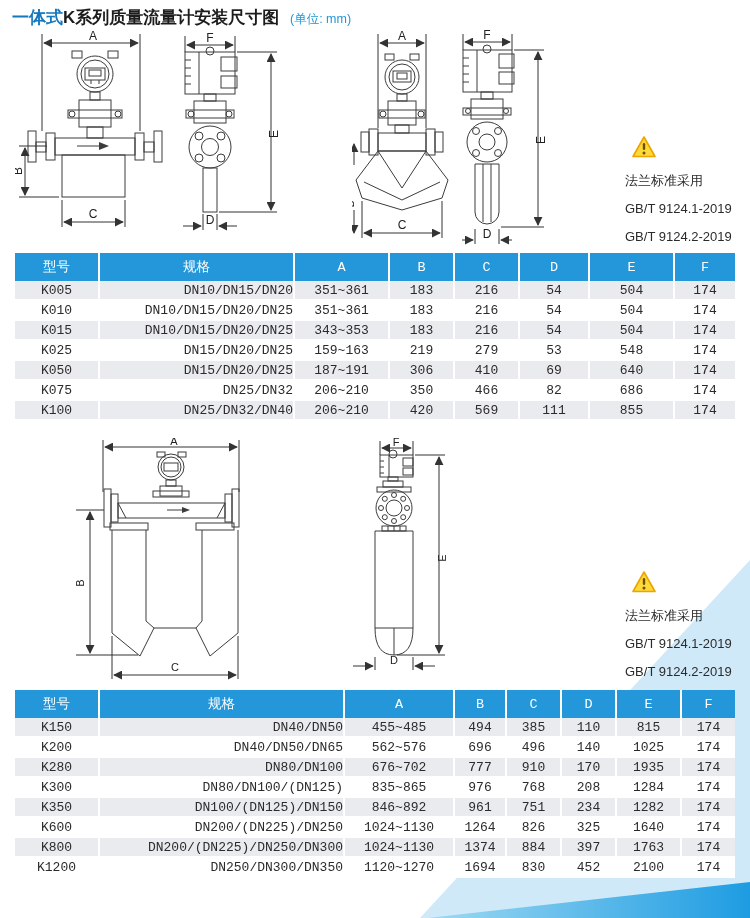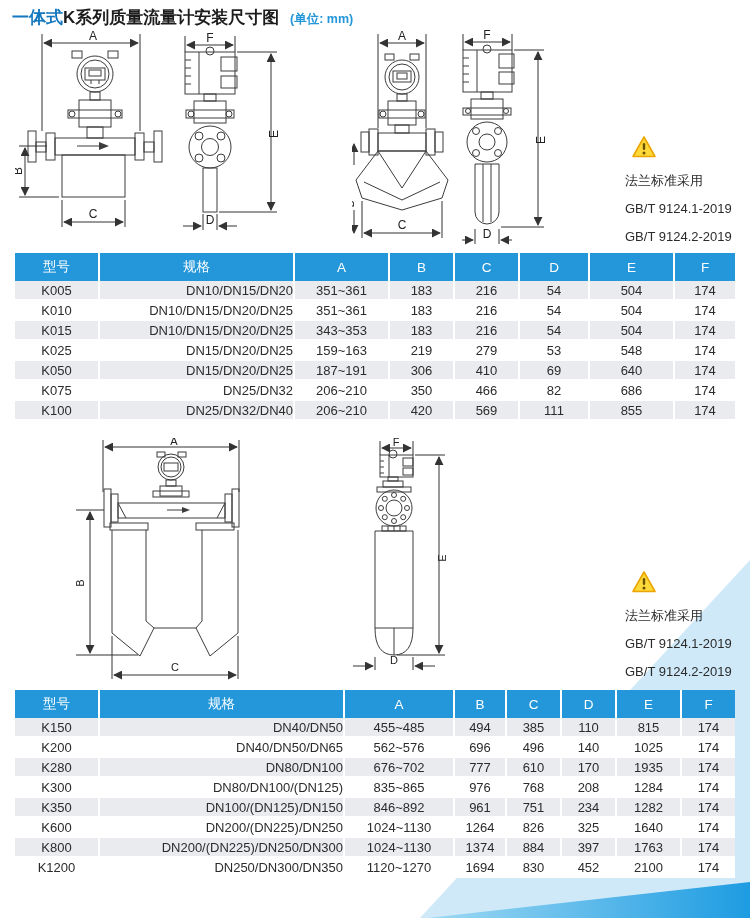--- a/index.html
+++ b/index.html
@@ -14,38 +14,38 @@
   html,body{background:#fff;}
   body{font-family:"Liberation Sans","DejaVu Sans",sans-serif;}
   .page{position:relative;width:750px;height:918px;background:#fff;overflow:hidden;}
 
   
   .deco{position:absolute;left:0;top:0;width:750px;height:918px;z-index:0;}
 
   
   .title{position:absolute;left:12px;top:6px;z-index:2;font-size:17px;font-weight:bold;color:#1c1c1c;white-space:nowrap;}
   .title .accent{color:var(--accent-blue);}
-  .title .unit{font-size:12.5px;font-weight:bold;color:var(--header-blue);margin-left:6px;}
+  .title .unit{font-size:12.5px;font-weight:normal;color:var(--header-blue);margin-left:6px;}
 
   
   .diag{position:absolute;z-index:1;}
   .diag svg{display:block;}
   .ln{stroke:#3c3c3c;stroke-width:1;fill:none;}
   .dim{stroke:#333;stroke-width:1;fill:none;}
   .lbl{font-size:12px;fill:#222;text-anchor:middle;font-family:"Liberation Sans","DejaVu Sans",sans-serif;}
   .fill{fill:#3c3c3c;stroke:none;}
 
   
   .note{position:absolute;z-index:2;width:125px;color:var(--text-dark);}
   .note .w-icon{display:block;margin-left:6px;margin-bottom:8px;}
   .note .n-line{font-size:13px;line-height:28px;white-space:nowrap;}
 
   
   .tbl{position:absolute;left:15px;width:720px;z-index:2;}
-  table{width:720px;border-collapse:separate;border-spacing:0;table-layout:fixed;}
+  table{width:720px;border-collapse:separate;border-spacing:0;table-layout:fixed;font-family:Liberation Mono, monospace;}
   th{background:var(--header-blue);color:#fff;font-size:13.5px;font-weight:normal;height:28px;text-align:center;border-right:2px solid #fff;}
   th:last-child{border-right:none;}
   td{font-size:13px;color:var(--text-dark);height:20px;text-align:center;border-right:2px solid #fff;border-bottom:2px solid #fff;white-space:nowrap;overflow:hidden;}
   td:last-child{border-right:none;text-align:center;}
   td:nth-child(2){text-align:right;padding-left:10px;}
   tbody tr:nth-child(odd) td{background:var(--row-alt);}
   tbody tr:nth-child(even) td{background:#fff;}
 </style>
 </head>
 <body>
@@ -554,21 +554,21 @@
             <td>496</td>
             <td>140</td>
             <td>1025</td>
             <td>174</td>
           </tr>
           <tr>
             <td>K280</td>
             <td>DN80/DN100</td>
             <td>676~702</td>
             <td>777</td>
-            <td>610</td>
+            <td>910</td>
             <td>170</td>
             <td>1935</td>
             <td>174</td>
           </tr>
           <tr>
             <td>K300</td>
             <td>DN80/DN100/(DN125)</td>
             <td>835~865</td>
             <td>976</td>
             <td>768</td>

